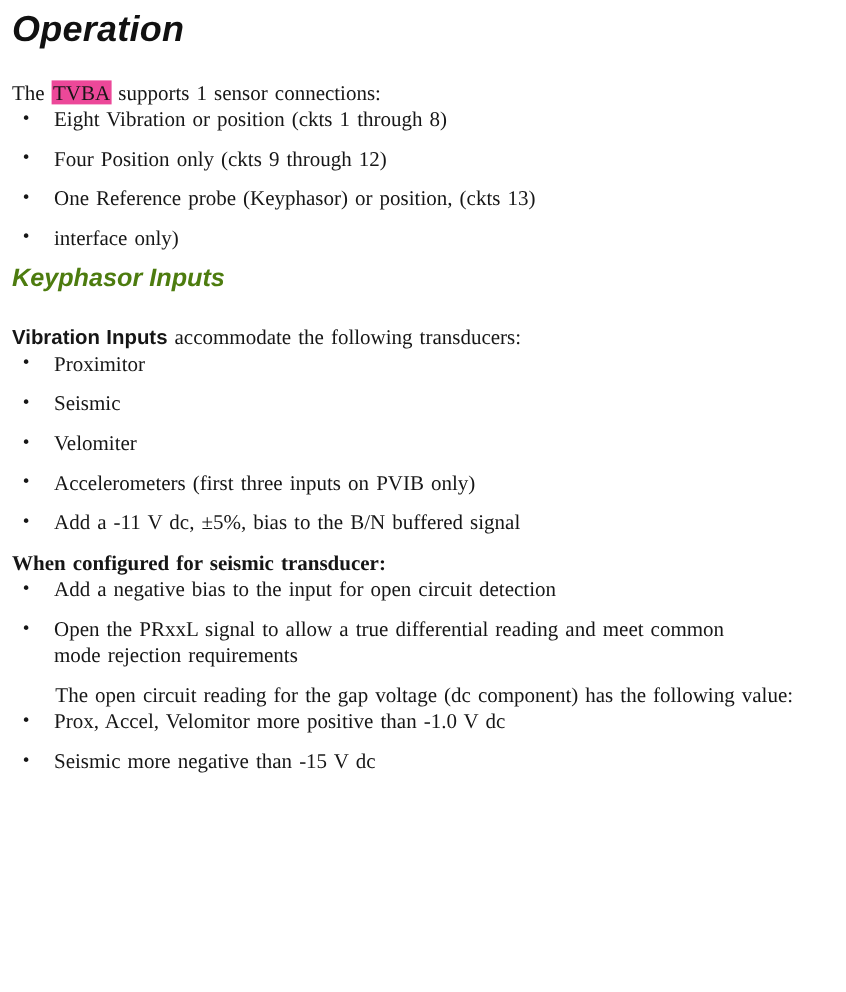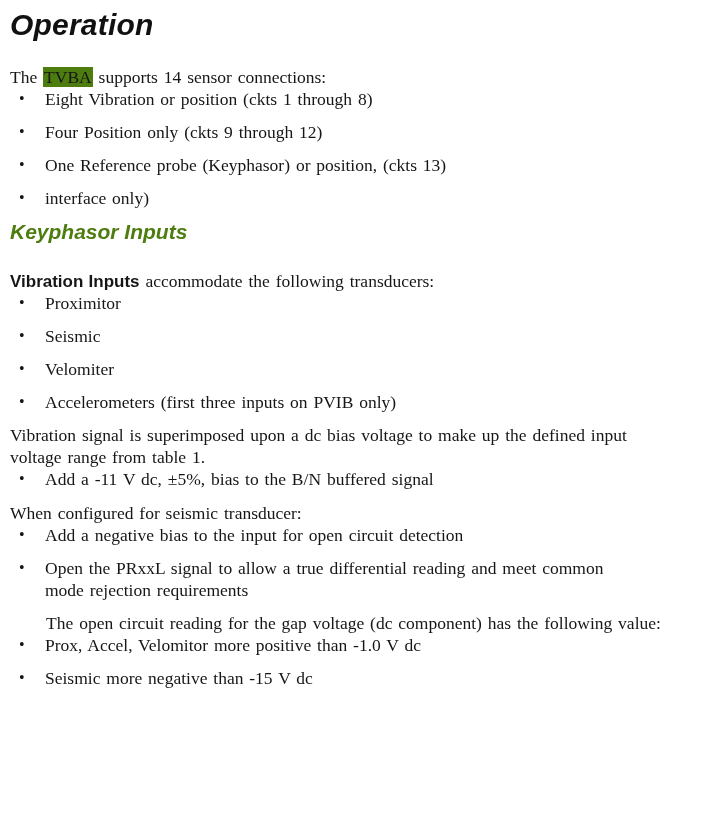--- a/index.html
+++ b/index.html
@@ -33,21 +33,21 @@
   }
   .body-text {
     font: 400 17.5px/22px "Liberation Serif", serif;
     margin: 0;
     word-spacing: 1.5px;
   }
   .line { display: block; white-space: nowrap; }
   .intro        { margin-top: 24px; }
   .vib-lead     { margin-top: 27px; }
   .signal-para  { margin-top: 0; }
-  .seismic-intro{ margin-top: 12px; }
+  .seismic-intro{ margin-top: 12px; font-weight: bold; }
   .oc-intro     { margin-top: 7px; text-align: center; }
   .lead-bold {
     font: 700 17px "Liberation Sans", sans-serif;
     word-spacing: 0.5px;
   }
   ul.bullets {
     list-style: none;
     margin: 0;
     padding: 0;
   }
@@ -78,21 +78,21 @@
     padding: 0 1px;
   }
 </style>
 </head>
 <body style="color: rgb(22, 22, 22);">
 
 <div class="page">
 
   <h1 class="doc-title">Operation</h1>
 
-  <p class="body-text intro"><span>The </span><mark class="hl" style="background: #4d7c0f;">TVBA</mark><span> supports 14 sensor connections:</span></p>
+  <p class="body-text intro"><span>The </span><mark class="hl" style="background: #ec4899;">TVBA</mark><span> supports 1 sensor connections:</span></p>
 
   <ul class="bullets list-connections">
     <li class="bullet">
       <span class="marker">•</span>
       <span class="bullet-text">
           <span class="line">Eight Vibration or position (ckts 1 through 8)</span>
         </span>
     </li>
     <li class="bullet">
       <span class="marker">•</span>
@@ -138,24 +138,20 @@
         </span>
     </li>
     <li class="bullet">
       <span class="marker">•</span>
       <span class="bullet-text">
           <span class="line">Accelerometers (first three inputs on PVIB only)</span>
         </span>
     </li>
   </ul>
 
-  <p class="body-text signal-para">
-      <span class="line">Vibration signal is superimposed upon a dc bias voltage to make up the defined input</span>
-      <span class="line">voltage range from table 1.</span>
-    </p>
 
   <ul class="bullets list-bias">
     <li class="bullet">
       <span class="marker">•</span>
       <span class="bullet-text">
           <span class="line">Add a -11 V dc, ±5%, bias to the B/N buffered signal</span>
         </span>
     </li>
   </ul>
 

